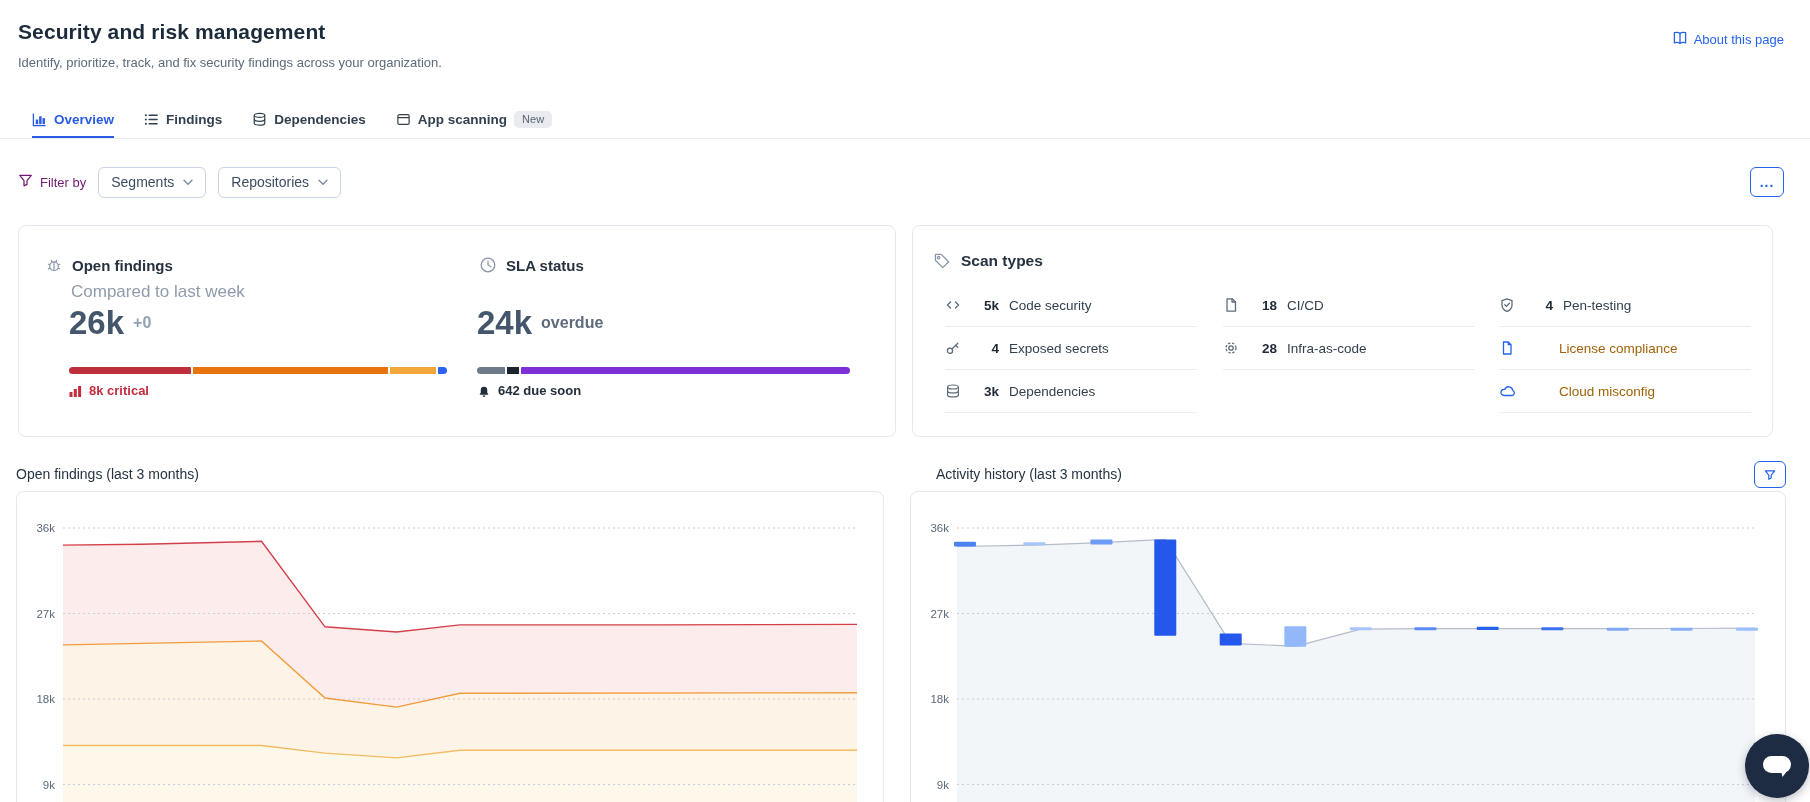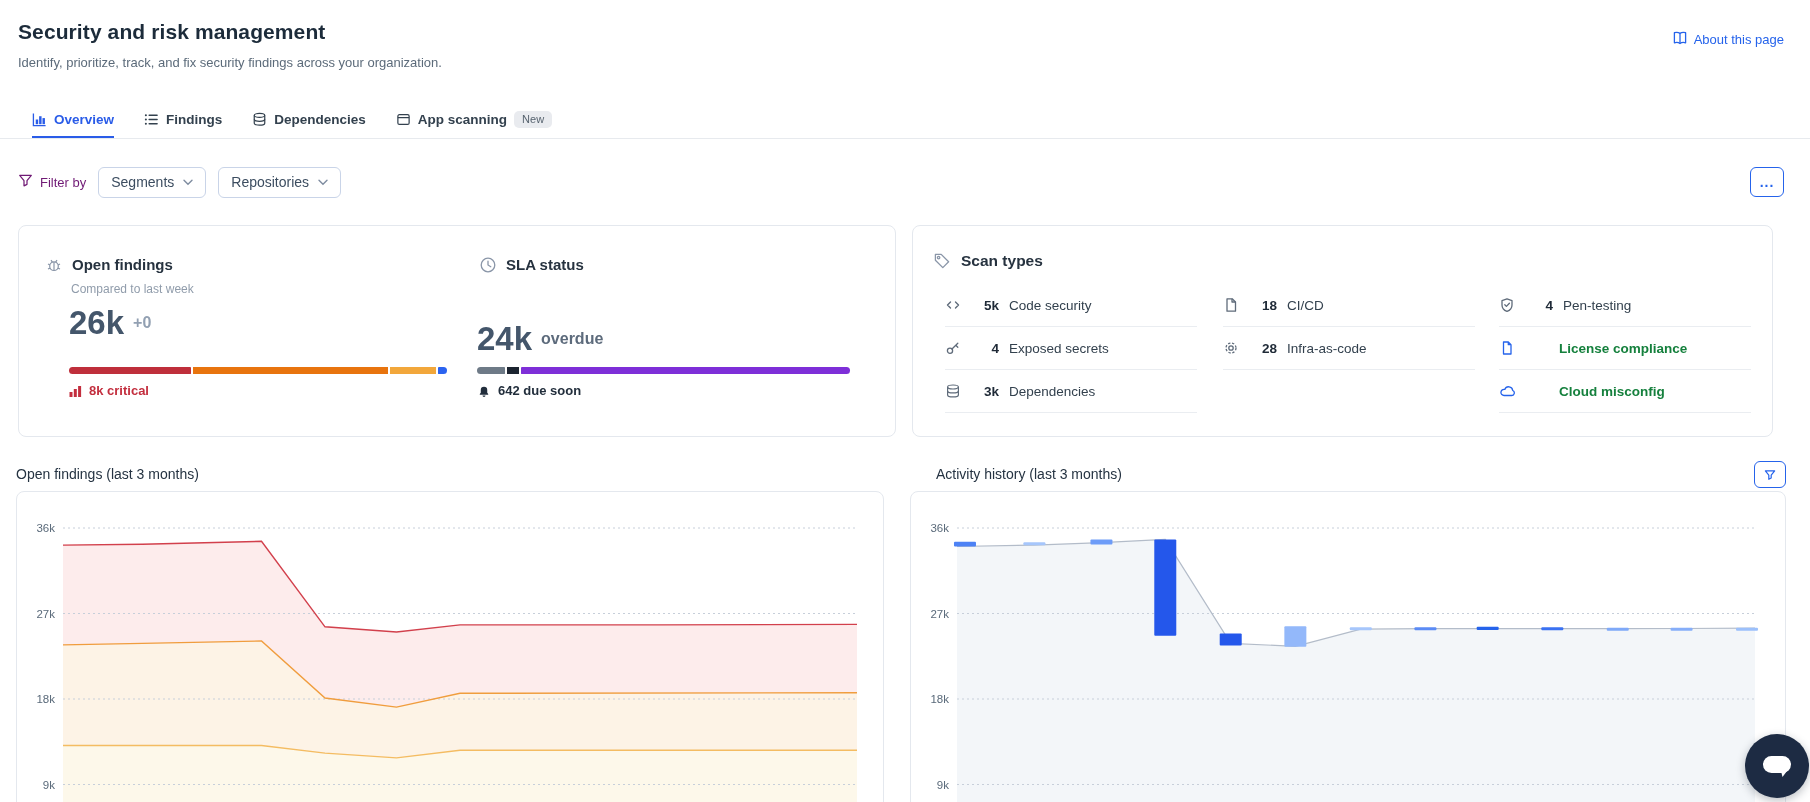--- a/index.html
+++ b/index.html
@@ -33,23 +33,23 @@
     font-weight:500; color:#3c4d60; cursor:pointer; }
   .more-btn { margin-left:auto; width:34px; height:30px; border:1.5px solid #2563eb;
     border-radius:6px; background:#fff; color:#2563eb; font-size:14px; font-weight:700;
     line-height:22px; text-align:center; letter-spacing:1px; cursor:pointer; }
 
   
   .card { position:absolute; background:#fff; border:1px solid #e4e8ee; border-radius:8px; }
   #summary-card { left:18px; top:225px; width:878px; height:212px; }
   #scan-card    { left:912px; top:225px; width:861px; height:212px; }
 
-  .metric-head { position:absolute; display:flex; align-items:flex-start; gap:9px; }
+  .metric-head { position:absolute; display:flex; align-items:center; gap:9px; }
   .metric-title { font-size:15px; font-weight:700; color:#26323f; }
-  .metric-sub { position:absolute; font-size:12px; color:#909cab; }
+  .metric-sub { position:absolute; font-size:17px; color:#909cab; }
   .metric-value-row { position:absolute; display:flex; align-items:center; gap:9px; }
   .metric-value { font-size:33px; font-weight:700; color:#44566b; }
   .metric-delta { font-size:16px; font-weight:600; color:#92a0b2; }
   .metric-valuelabel { font-size:16px; font-weight:600; color:#5d6b7c; }
   .seg-bar { position:absolute; height:7px; display:flex; gap:2px; }
   .seg-bar .seg { height:100%; }
   .seg-bar .seg:first-child { border-radius:4px 1px 1px 4px; }
   .seg-bar .seg:last-child  { border-radius:1px 4px 4px 1px; }
   .seg.dotted { background-image:radial-gradient(circle, rgba(255,255,255,.6) 1px, transparent 1.3px);
     background-size:5px 7px; background-position:2px center; }
@@ -63,21 +63,21 @@
   .scan-head { position:absolute; left:20px; top:26px; display:flex; align-items:center; gap:10px; }
   .scan-title { font-size:15.5px; font-weight:700; color:#26323f; }
   .scan-col { position:absolute; top:58px; width:252px; }
   .scan-row { height:43px; display:flex; align-items:center; border-bottom:1px solid #eaedf1;
     font-size:13.5px; }
   .scan-row .sicon { width:18px; display:flex; color:#5f6b7a; }
   .scan-row .scount { width:30px; margin-left:6px; text-align:right; font-weight:700; color:#1f2a37; }
   .scan-row .slabel { margin-left:10px; color:#33414e; font-weight:500; }
   .scan-row.link { cursor:pointer; }
   .scan-row.link .sicon { color:#2563eb; }
-  .scan-row.link .slabel { color:#15803d; font-weight:700; margin-left:2px;padding-left:40px; }
+  .scan-row.link .slabel { color:#a16207; font-weight:400; margin-left:2px;padding-left:40px; }
 
   
   .chart-title { position:absolute; top:466px; font-size:14px; font-weight:500; color:#253342; }
   #chart-title-left { left:16px; }
   #chart-title-right { left:912px;margin-left:24px; }
   .chart-filter-btn { position:absolute; top:461px; right:24px; width:32px; height:27px;
     border:1px solid #2563eb; border-radius:6px; background:#fff; color:#2563eb;
     display:flex; align-items:center; justify-content:center; cursor:pointer; }
   .chart-card { overflow:hidden; }
   #chart-left  { left:16px;  top:491px; width:868px; height:340px; }
@@ -213,21 +213,21 @@
 
   <div class="metric-head" style="left:460px; top:30px;">
     <span class="muted-icon">
       <svg width="18" height="18" viewBox="0 0 18 18" fill="none" stroke="currentColor" stroke-width="1.3">
           <circle cx="9" cy="9" r="6.8"></circle>
           <path d="M9 5.2V9l2.8 1.7" stroke-linecap="round"></path>
         </svg>
     </span>
     <span class="metric-title">SLA status</span>
   </div>
-  <div class="metric-value-row" style="left:458px; top:78px;margin-top:16px;">
+  <div class="metric-value-row" style="left:458px; top:78px;">
     <span class="metric-value">24k</span>
     <span class="metric-valuelabel">overdue</span>
   </div>
   <div class="seg-bar" style="left:458px; top:141px; width:374px;">
       <div class="seg dotted" style="width: 7.5%; background: rgb(110, 122, 135);"></div>
       <div class="seg" style="width: 3.2%; background: rgb(28, 36, 48);"></div>
       <div class="seg" style="width: 88%; background: rgb(126, 47, 216);"></div>
     </div>
   <div class="footnote due" style="left:458px; top:157px;">
     <span style="display:flex;">

